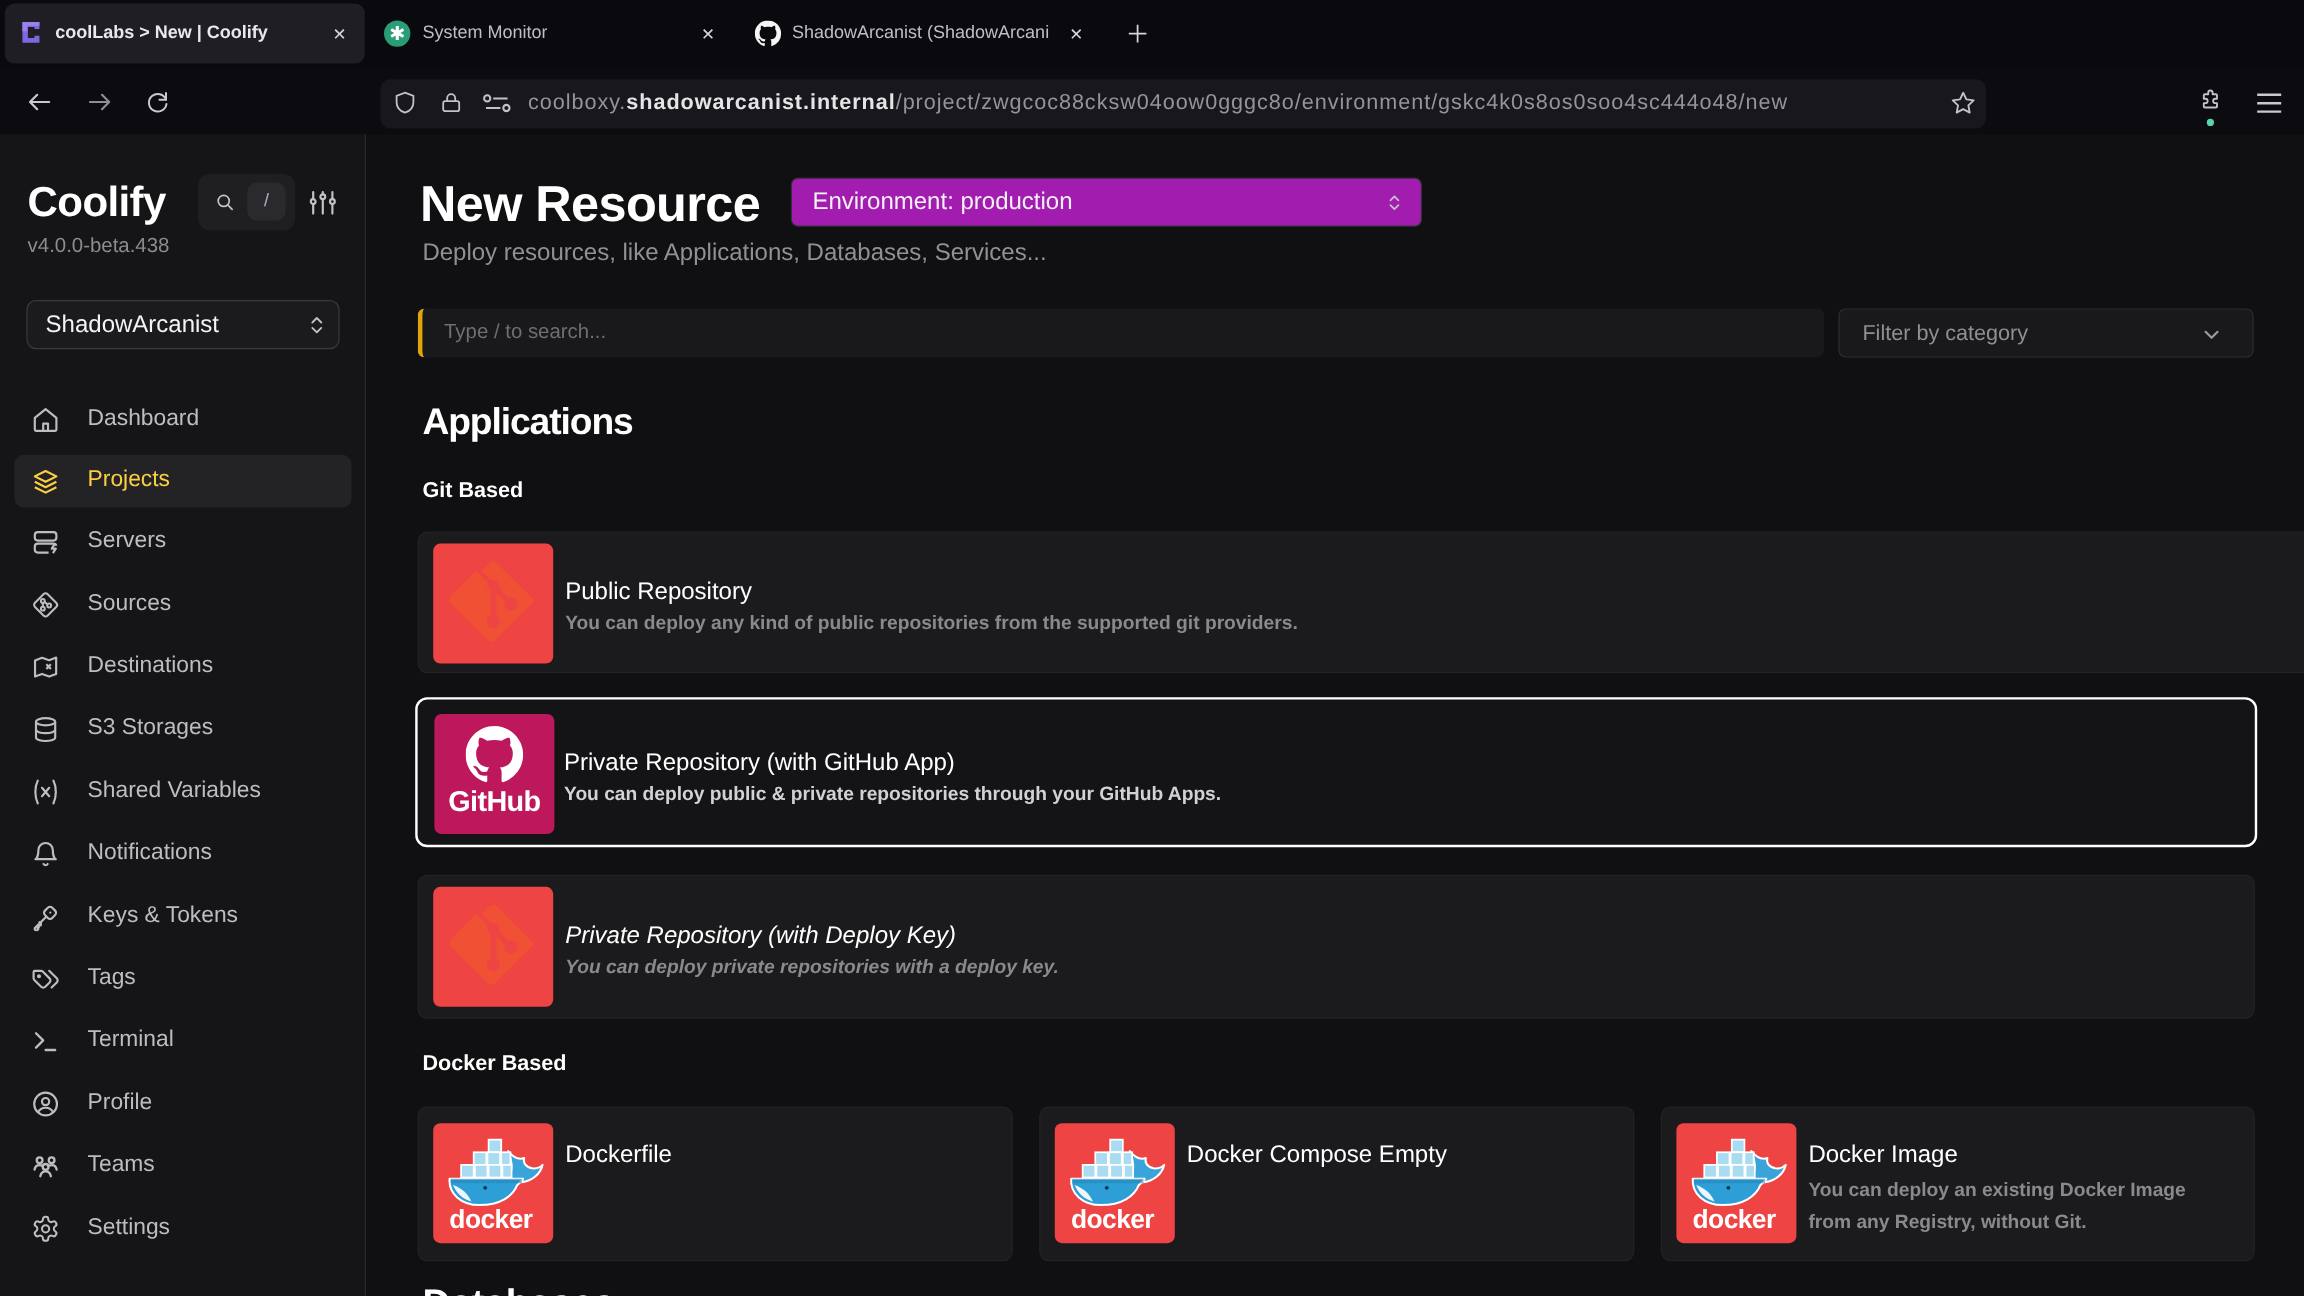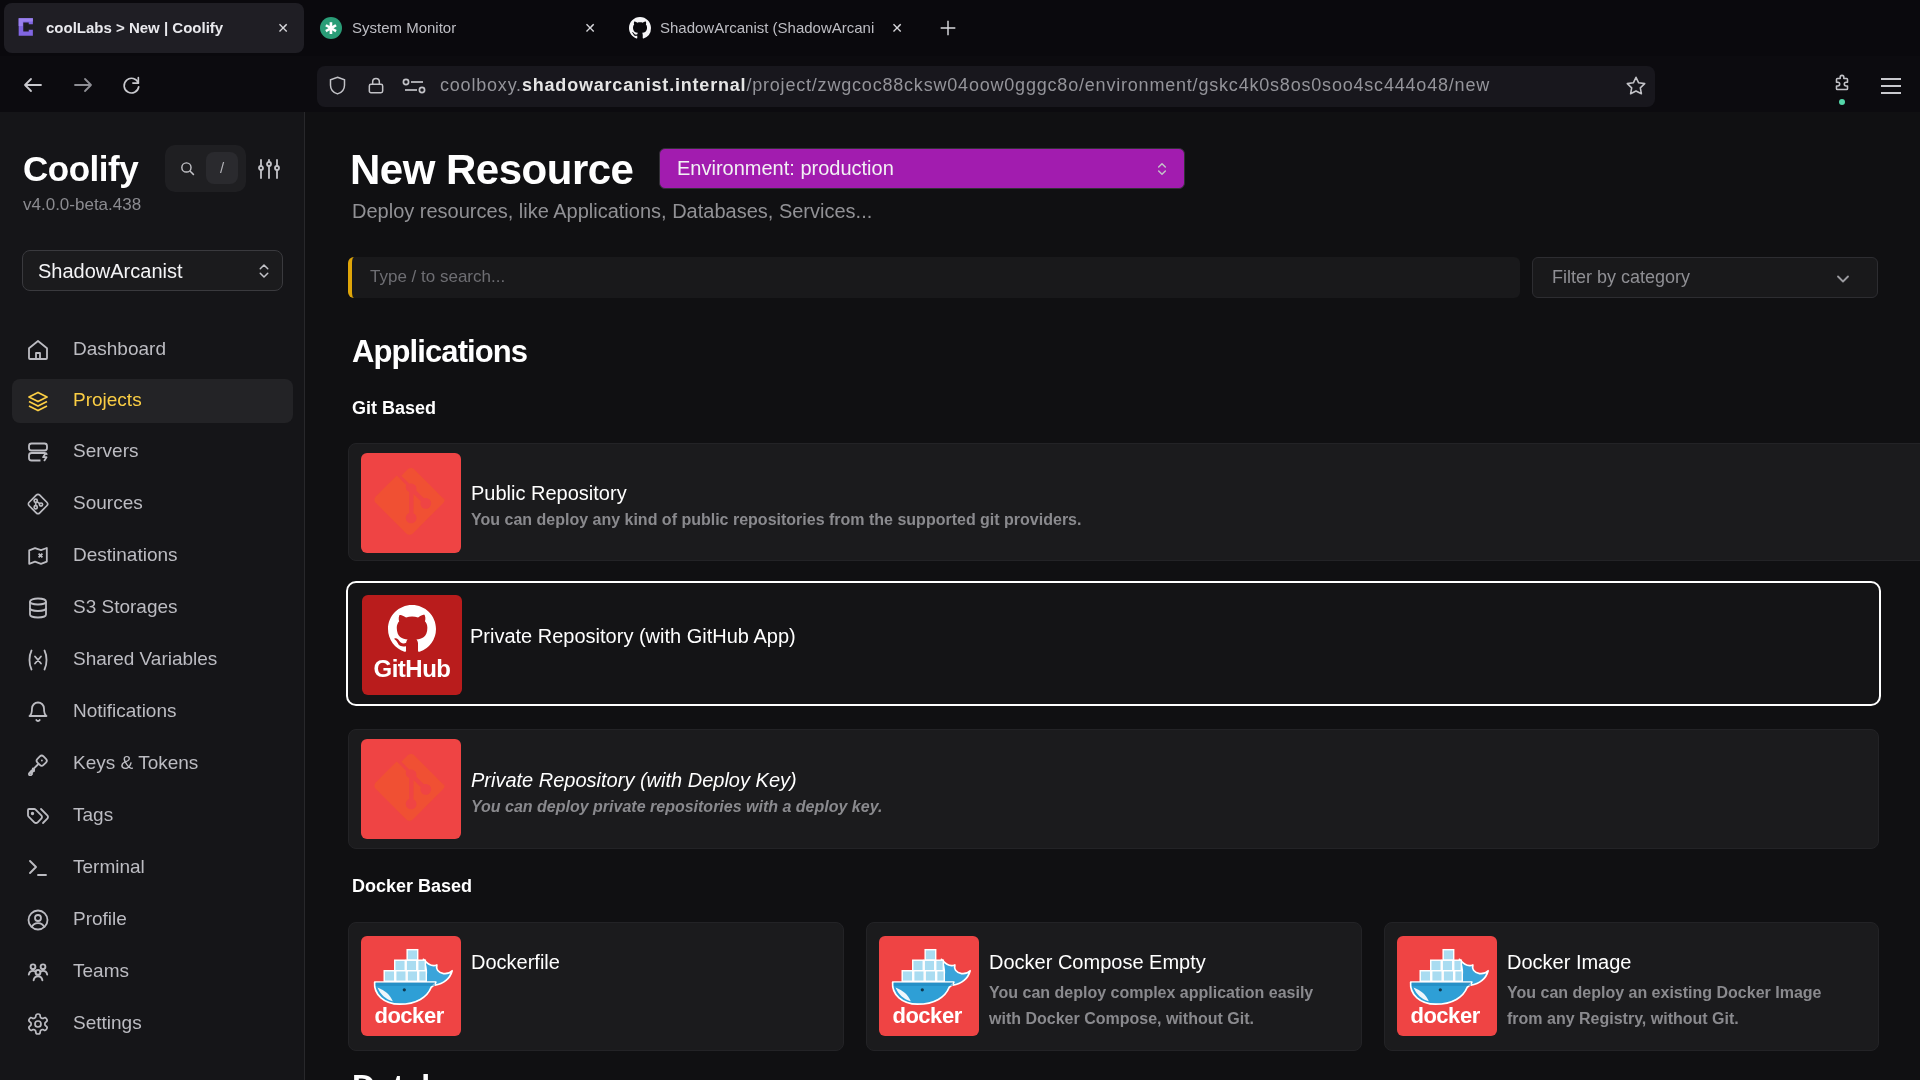--- a/index.html
+++ b/index.html
@@ -254,27 +254,28 @@
     <div class="icsq">
       <svg class="abs" style="left:13px; top:13px;" width="74" height="74" viewBox="0 0 97 97">
           <path fill="#f05033" d="M92.71 44.408 52.591 4.291c-2.31-2.311-6.057-2.311-8.369 0l-8.33 8.332L46.459 23.19c2.456-.83 5.272-.273 7.229 1.685 1.969 1.97 2.521 4.81 1.67 7.275l10.186 10.185c2.465-.85 5.307-.3 7.275 1.671 2.75 2.75 2.75 7.206 0 9.958-2.752 2.751-7.208 2.751-9.961 0-2.068-2.07-2.58-5.11-1.531-7.658l-9.5-9.499v24.997c.67.332 1.303.774 1.861 1.332 2.75 2.75 2.75 7.206 0 9.959-2.75 2.749-7.209 2.749-9.957 0-2.75-2.754-2.75-7.21 0-9.959.68-.679 1.467-1.193 2.307-1.537V34.001c-.84-.344-1.625-.853-2.307-1.537-2.083-2.082-2.584-5.14-1.516-7.698L29.798 12.415 2.288 39.925c-2.311 2.311-2.311 6.058 0 8.369l40.121 40.118c2.31 2.311 6.056 2.311 8.369 0L90.71 48.48c2.311-2.311 2.311-6.058 0-8.369"></path>
         </svg>
     </div>
     <div class="ctitle" style="top:38px;">Public Repository</div>
     <div class="cdesc" style="top:67px;">You can deploy any kind of public repositories from the supported git providers.</div>
   </div>
 
   <div class="card" style="left:346px; top:581px; width:1535px; height:125px; background:#141416; border:2px solid #fff; border-radius:10px;">
-    <div class="icsq" style="background:#b91c1c; left:14px; top:12px;">
+    <div class="icsq" style="background:#be185d; left:14px; top:12px;">
       <svg class="abs" style="left:26px; top:10px;" width="48" height="48" viewBox="0 0 16 16">
           <path fill="#fff" d="M8 0C3.58 0 0 3.58 0 8c0 3.54 2.29 6.53 5.47 7.59.4.07.55-.17.55-.38 0-.19-.01-.82-.01-1.49-2.01.37-2.53-.49-2.69-.94-.09-.23-.48-.94-.82-1.13-.28-.15-.68-.52-.01-.53.63-.01 1.08.58 1.23.82.72 1.21 1.87.87 2.33.66.07-.52.28-.87.51-1.07-1.78-.2-3.64-.89-3.64-3.95 0-.87.31-1.59.82-2.15-.08-.2-.36-1.02.08-2.12 0 0 .67-.21 2.2.82.64-.18 1.32-.27 2-.27s1.36.09 2 .27c1.53-1.04 2.2-.82 2.2-.82.44 1.1.16 1.92.08 2.12.51.56.82 1.27.82 2.15 0 3.07-1.87 3.75-3.65 3.95.29.25.54.73.54 1.48 0 1.07-.01 1.93-.01 2.2 0 .21.15.46.55.38A8.01 8.01 0 0 0 16 8c0-4.42-3.58-8-8-8Z"></path>
         </svg>
       <div class="abs" style="left:0; top:60px; width:100px; text-align:center; color:#fff; font-size:24px; font-weight:bold; letter-spacing:-0.5px;">GitHub</div>
     </div>
     <div class="ctitle" style="top:42px;">Private Repository (with GitHub App)</div>
+    <div class="cdesc" style="top:71px; color:#d2d2d6;">You can deploy public &amp; private repositories through your GitHub Apps.</div>
   </div>
 
   <div class="card" style="left:348px; top:729px; width:1531px; height:120px;font-style:italic;">
     <div class="icsq">
       <svg class="abs" style="left:13px; top:13px;" width="74" height="74" viewBox="0 0 97 97">
           <path fill="#f05033" d="M92.71 44.408 52.591 4.291c-2.31-2.311-6.057-2.311-8.369 0l-8.33 8.332L46.459 23.19c2.456-.83 5.272-.273 7.229 1.685 1.969 1.97 2.521 4.81 1.67 7.275l10.186 10.185c2.465-.85 5.307-.3 7.275 1.671 2.75 2.75 2.75 7.206 0 9.958-2.752 2.751-7.208 2.751-9.961 0-2.068-2.07-2.58-5.11-1.531-7.658l-9.5-9.499v24.997c.67.332 1.303.774 1.861 1.332 2.75 2.75 2.75 7.206 0 9.959-2.75 2.749-7.209 2.749-9.957 0-2.75-2.754-2.75-7.21 0-9.959.68-.679 1.467-1.193 2.307-1.537V34.001c-.84-.344-1.625-.853-2.307-1.537-2.083-2.082-2.584-5.14-1.516-7.698L29.798 12.415 2.288 39.925c-2.311 2.311-2.311 6.058 0 8.369l40.121 40.118c2.31 2.311 6.056 2.311 8.369 0L90.71 48.48c2.311-2.311 2.311-6.058 0-8.369"></path>
         </svg>
     </div>
     <div class="ctitle" style="top:39px;">Private Repository (with Deploy Key)</div>
     <div class="cdesc" style="top:68px;">You can deploy private repositories with a deploy key.</div>
@@ -324,21 +325,20 @@
               <rect x="32" y="29" width="11" height="11"></rect>
               <rect x="44" y="29" width="11" height="11"></rect>
               <rect x="56" y="29" width="8" height="11"></rect>
     </g>
     <circle cx="41" cy="49" r="1.7" fill="#10384f"></circle>
   </g>
           <text x="46" y="84" text-anchor="middle" font-family="Liberation Sans" font-size="23" font-weight="bold" fill="#ffffff" letter-spacing="-0.5">docker</text>
         </svg>
       </div>
     <div class="ctitle" style="top:28px;">Docker Compose Empty</div>
-    <div class="cdesc" style="top:57px; line-height:26px;">You can deploy complex application easily<br>with Docker Compose, without Git.</div>
   </div>
   <div class="card" style="left:1384px; top:922px; width:495px; height:129px;">
     <div class="icsq" style="top:13px;">
         <svg class="abs" style="left:4px; top:7px;" width="92" height="88" viewBox="0 0 96 92">
           <g>
     <path d="M60 42 C65 36 65 27 61 17 C66 23 70 25 75 23 C74 27 76 31 82 32 C86 32.5 89 31 91 29 C89 37 82 43 73 44 C68 44.8 63 44 60 42 Z" fill="#3aa4da" stroke="#ffffff" stroke-width="1.8" stroke-linejoin="round"></path>
     <path d="M10 41 C9 54 20 64 36 64 C54 64 65 56.5 69 46.5 C72 43.5 74 42 74 41 Z" fill="#2e9fd6" stroke="#ffffff" stroke-width="1.8" stroke-linejoin="round"></path>
     <path d="M11 41 h62 v4 H11 z" fill="#2184bb" opacity="0.55"></path>
     <path d="M13 46.5 C16 54 22 59 29 61 C26 54 21 49.5 13 46.5 Z" fill="#eef6fb"></path>
     <g fill="#a9dcf1" stroke="#ffffff" stroke-width="1.5">

